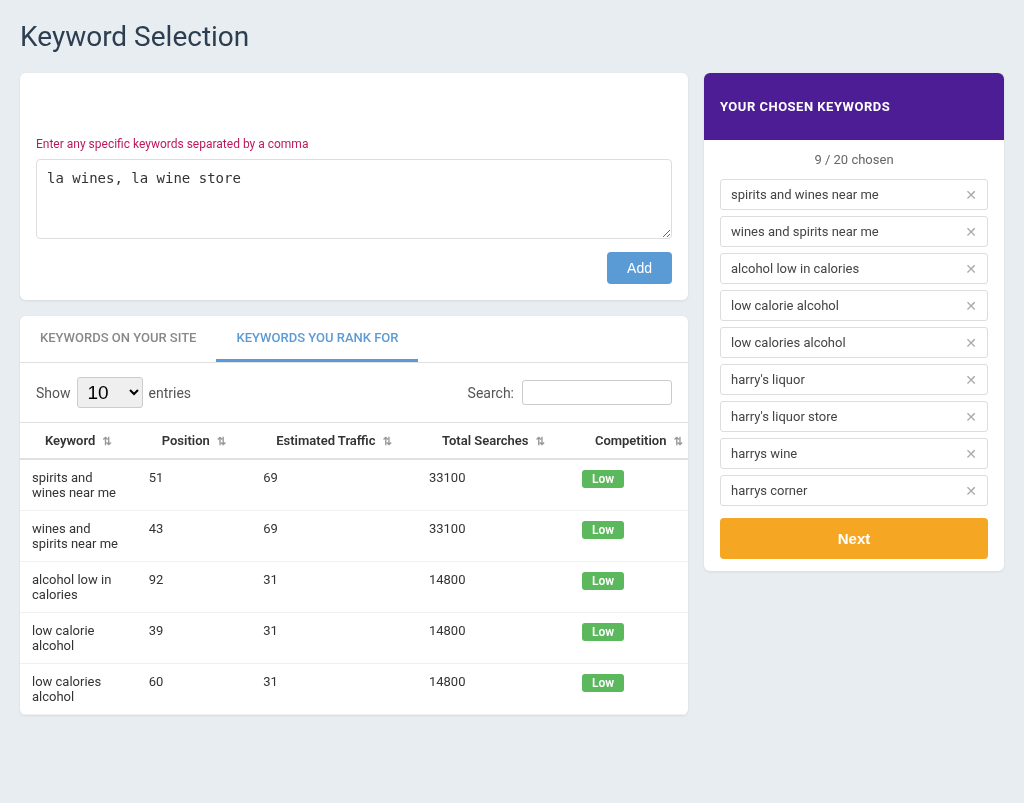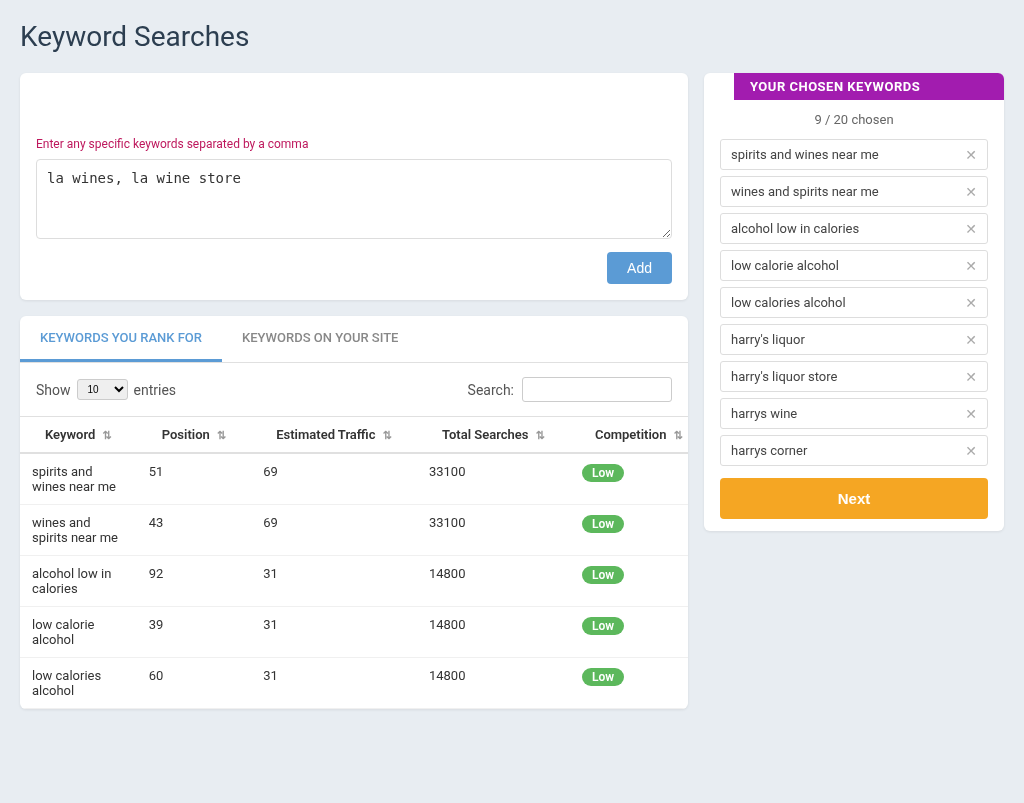--- a/index.html
+++ b/index.html
@@ -103,21 +103,21 @@
     .show-entries {
       display: flex;
       align-items: center;
       gap: 6px;
       color: #555;
     }
     .entries-select {
       border: 1px solid #ccc;
       border-radius: 3px;
       padding: 3px 6px;
-      font-size: 10px;
+      font-size: 19px;
     }
     .search-box {
       display: flex;
       align-items: center;
       gap: 8px;
       color: #555;
     }
     .search-input {
       border: 1px solid #ccc;
       border-radius: 3px;
@@ -154,47 +154,46 @@
       vertical-align: top;
     }
     .competition-badge {
       display: inline-block;
       padding: 2px 10px;
       border-radius: 3px;
       font-size: 12px;
       font-weight: 600;
       color: #fff;
     }
-    .badge-low { background: #5cb85c; border-radius: 9px; }
+    .badge-low { background: #5cb85c; }
     .row-add-btn {
       background: #5b9bd5;
       color: #fff;
       border: none;
       border-radius: 4px;
       padding: 5px 14px;
       font-size: 12px;
       cursor: pointer;
     }
 
     
     .chosen-keywords-panel {
       background: #fff;
       border-radius: 6px;
       box-shadow: 0 1px 3px rgba(0,0,0,0.08);
       overflow: hidden;
     }
     .panel-header {
-      background: #a21caf;
+      background: #4c1d95;
       color: #fff;
-      padding: 6px 16px;
+      padding: 26px 16px;
       font-size: 13px;
       font-weight: 700;
       letter-spacing: 0.5px;
       text-transform: uppercase;
-      margin-left: 30px;
     }
     .panel-body {
       padding: 12px 16px;
     }
     .chosen-count {
       text-align: center;
       color: #666;
       font-size: 13px;
       margin-bottom: 12px;
     }
@@ -229,37 +228,37 @@
       font-size: 15px;
       font-weight: 700;
       cursor: pointer;
       margin-top: 12px;
       text-align: center;
     }
   </style>
 </head>
 <body>
 
-<h1>Keyword Searches</h1>
+<h1>Keyword Selection</h1>
 
 <div class="main-layout">
 
   <div class="left-panel">
 
     <div class="input-section">
       <div class="input-label">Enter any specific keywords separated by a comma</div>
       <textarea class="keyword-textarea" style="">la wines, la wine store</textarea>
       <button class="add-btn">Add</button>
     </div>
 
     <div class="tabs-section">
 
       <div class="tabs-header">
+        <div class="tab">KEYWORDS ON YOUR SITE</div>
         <div class="tab active">KEYWORDS YOU RANK FOR</div>
-        <div class="tab">KEYWORDS ON YOUR SITE</div>
       </div>
 
       <div class="table-controls">
         <div class="show-entries">
           <span>Show</span>
           <select class="entries-select">
             <option>10</option>
             <option>25</option>
             <option>50</option>
             <option>100</option>

